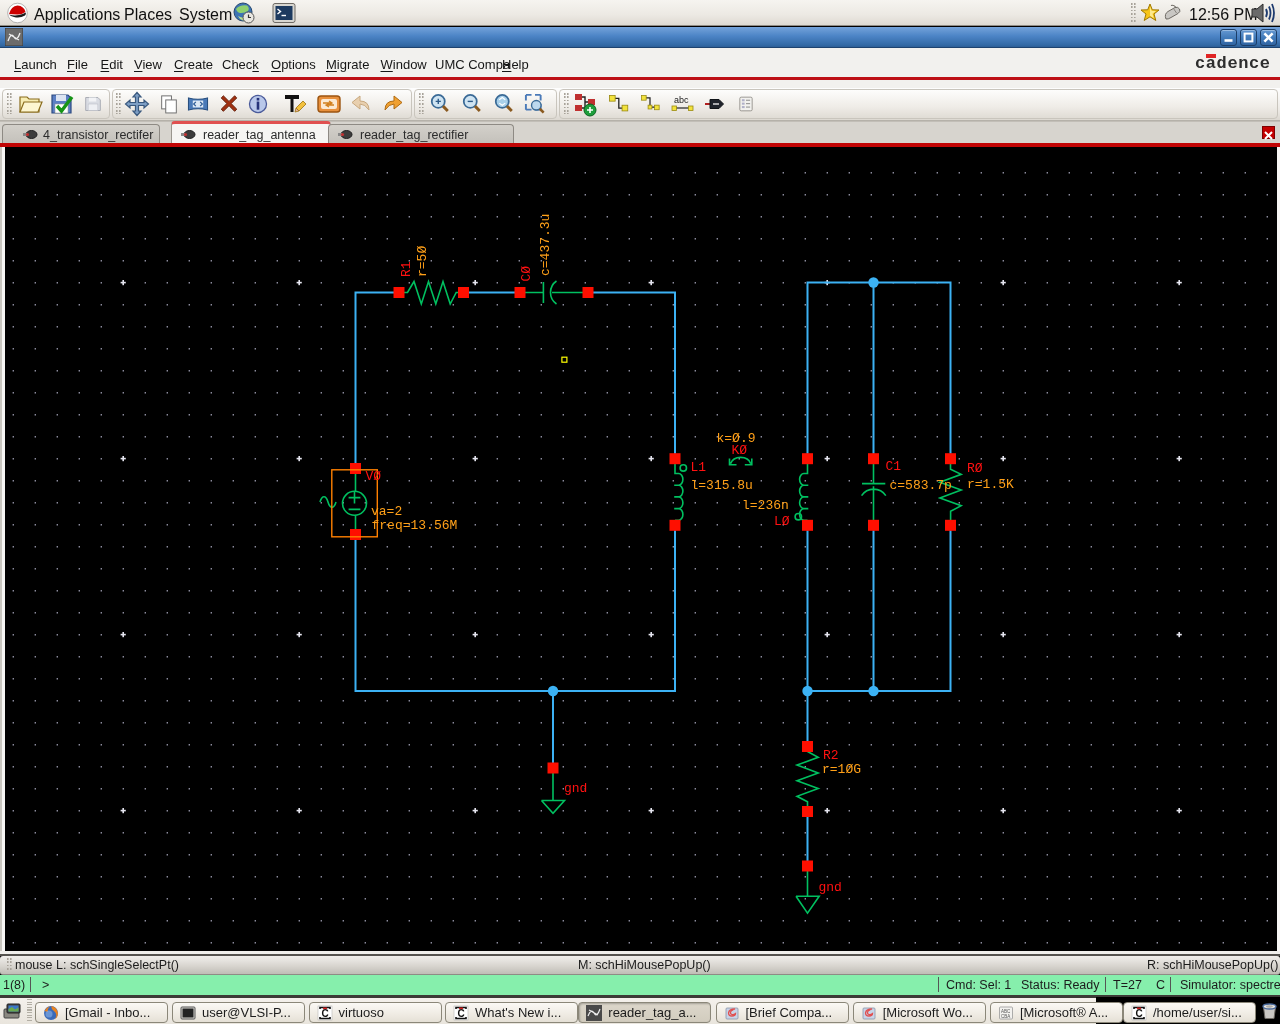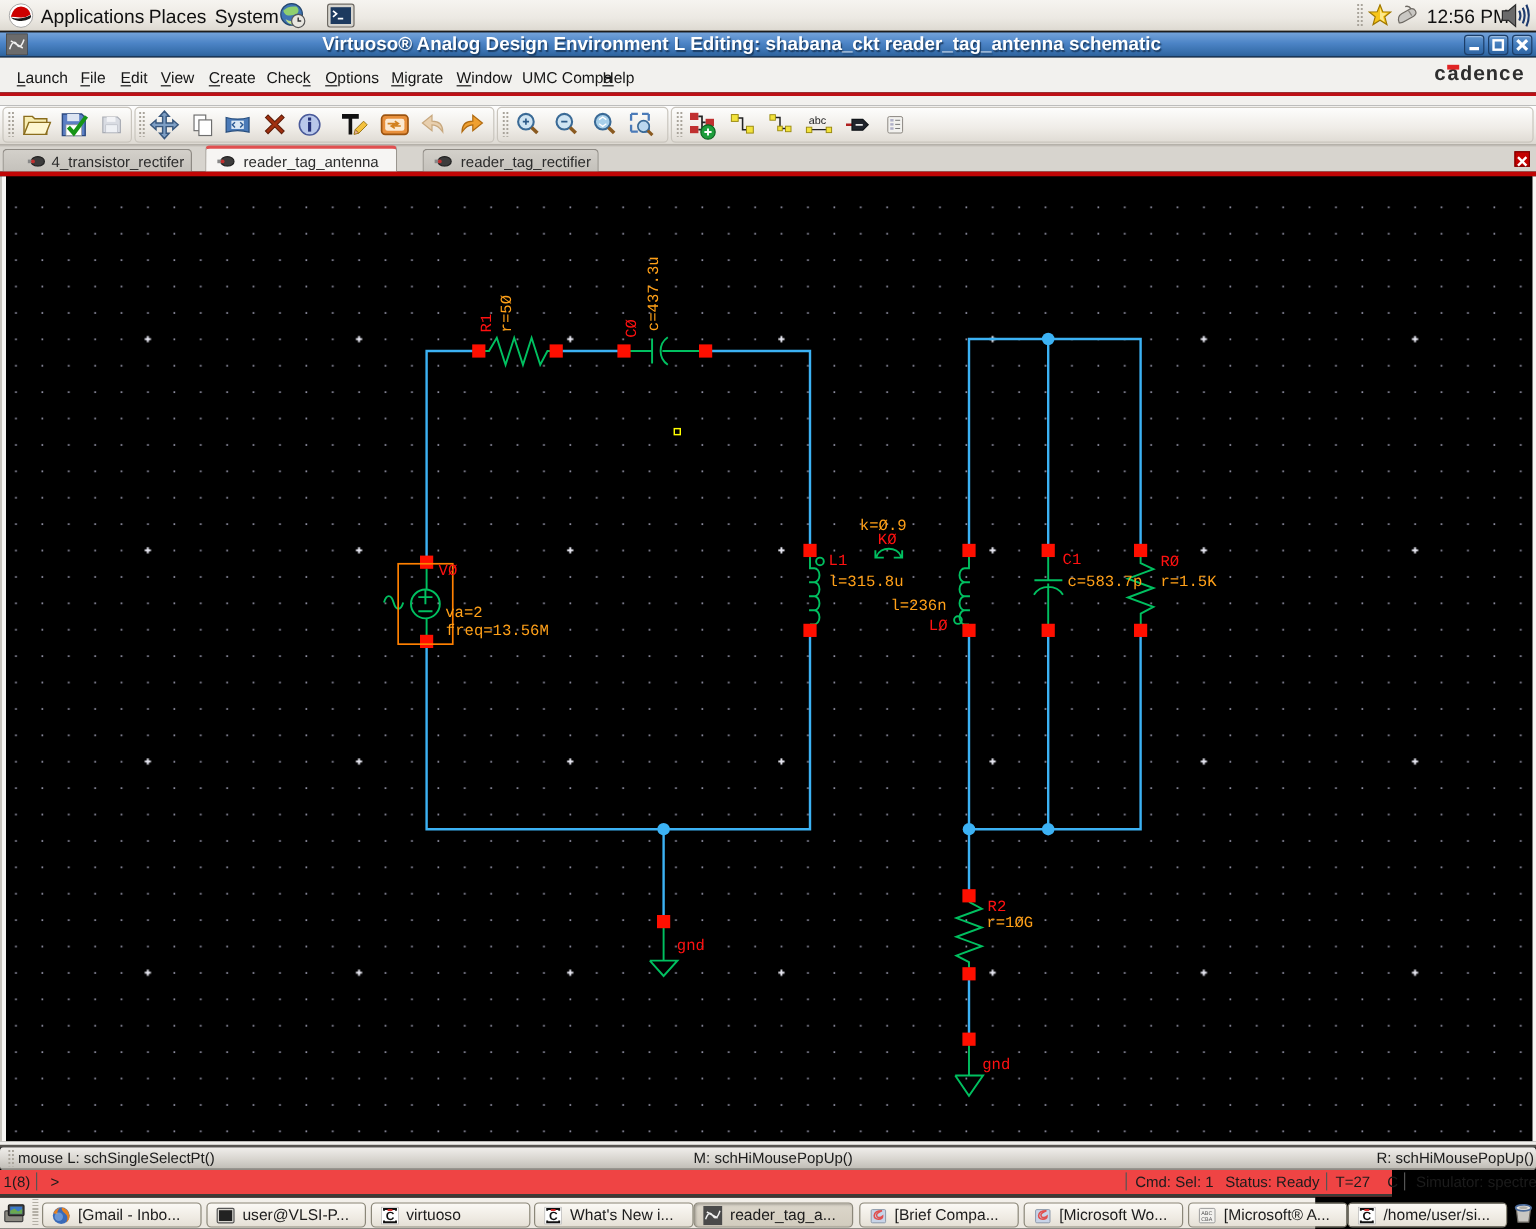--- a/index.html
+++ b/index.html
@@ -31,21 +31,21 @@
 .tab .tlab{position:absolute;left:31px;top:3px;white-space:nowrap}
 .tab.act .tlab{top:4px}
 #redl2{left:0;top:143px;width:1280px;height:4px;background:#c10505}
 #closeX{left:1262px;top:126px;width:13px;height:13px;background:#c40000;border:1px solid #7d0000}
 
 #cvL{left:0;top:147px;width:5px;height:804px;background:linear-gradient(90deg,#c9c6c0 0 2px,#f7f6f4 2px)}
 #cvR{left:1277px;top:147px;width:3px;height:804px;background:#f7f6f4}
 #cvB{left:0;top:951px;width:1280px;height:5px;background:#f0efec;border-bottom:2px solid #55534f}
 
 #st1{left:0;top:956px;width:1280px;height:19px;background:linear-gradient(180deg,#f1efec 0%,#d8d5cf 55%,#c0bdb6 100%);border-bottom:1px solid #8f8b85;border-radius:3px;font-size:12.5px;color:#1c1c1c}
-#st2{left:0;top:975px;width:1160px;height:22px;background:#ef4444;border-bottom:2px solid #3d3b37;font-size:12.5px;color:#1c1c1c}
+#st2{left:0;top:975px;width:1280px;height:22px;background:#86efac;border-bottom:2px solid #3d3b37;font-size:12.5px;color:#1c1c1c}
 
 #task{left:0;top:997px;width:1096px;height:27px;background:linear-gradient(180deg,#f4f1ec 0%,#e9e5dd 100%);border-top:1px solid #3d3b37}
 .tkb{top:4px;height:21px;width:133px;border:1px solid #8b8779;border-radius:4px;background:linear-gradient(180deg,#fbf9f5 0%,#efebe3 60%,#e5e0d6 100%);font-size:13px;color:#1c1c1c;white-space:nowrap;overflow:hidden}
 .tkb.act{background:linear-gradient(180deg,#dcd7cb 0%,#d2ccbe 100%);box-shadow:inset 1px 1px 2px rgba(0,0,0,.25)}
 .tkb .ti{position:absolute;left:7px;top:2px;width:16px;height:16px}
 .tkb .tt{position:absolute;left:29px;top:2px}
 .hgrip{background-image:repeating-linear-gradient(180deg,#b3afa5 0 1.2px,rgba(0,0,0,0) 1.2px 2.6px);width:5px}
 </style></head>
 <body>
 
@@ -88,21 +88,20 @@
   <path d="M19 5.5 Q22 12 19 18.5" stroke="#1d3a6e" stroke-width="1.8" fill="none"></path>
   <path d="M22 3 Q26 12 22 21" stroke="#1d3a6e" stroke-width="1.8" fill="none"></path>
  </svg>
 </div>
 
 <div class="a" id="tbar">
  <svg class="a" style="left:5px;top:1px" width="18" height="18" viewBox="0 0 18 18">
   <rect width="18" height="18" fill="#6b6b6b" stroke="#3a3a3a"></rect>
   <path d="M3 13 Q6 4 9 9 Q12 14 15 5 M4 6 L14 12" stroke="#f0f0f0" stroke-width="1.3" fill="none"></path>
  </svg>
- <div class="a ttl">Virtuoso® Analog Design Environment L Editing: shabana_ckt reader_tag_antenna schematic</div>
  <div class="a wbtn" style="left:1220px"><svg width="15" height="15" viewBox="0 0 15 15">
         <path d="M3.5 10.5 H11.5" stroke="#fff" stroke-width="2.6"></path>
       </svg></div>
  <div class="a wbtn" style="left:1240px"><svg width="15" height="15" viewBox="0 0 15 15">
         <rect x="3.6" y="3.6" width="7.8" height="7.8" fill="none" stroke="#fff" stroke-width="2"></rect>
       </svg></div>
  <div class="a wbtn" style="left:1259.5px"><svg width="15" height="15" viewBox="0 0 15 15">
         <path d="M3.4 3.4 L11.6 11.6 M11.6 3.4 L3.4 11.6" stroke="#fff" stroke-width="2.6"></path>
       </svg></div>
 </div>
@@ -256,21 +255,21 @@
  <span class="tlab" style="left:40px">4_transistor_rectifer</span>
 </div>
 <div class="a tab act" style="left:171px;width:160px">
  <svg class="tico" style="top:6px" viewBox="0 0 15 9">
       <ellipse cx="8.5" cy="4.5" rx="5.5" ry="4" fill="#3c3c3c" stroke="#222"></ellipse>
       <rect x="0" y="3" width="4" height="3" fill="#888"></rect>
       <circle cx="4.5" cy="4.5" r="1.6" fill="#c03030"></circle>
     </svg>
  <span class="tlab">reader_tag_antenna</span>
 </div>
-<div class="a tab" style="left:352px;width:147px">
+<div class="a tab" style="left:328px;width:186px">
  <svg class="tico" viewBox="0 0 15 9">
       <ellipse cx="8.5" cy="4.5" rx="5.5" ry="4" fill="#3c3c3c" stroke="#222"></ellipse>
       <rect x="0" y="3" width="4" height="3" fill="#888"></rect>
       <circle cx="4.5" cy="4.5" r="1.6" fill="#c03030"></circle>
     </svg>
  <span class="tlab">reader_tag_rectifier</span>
 </div>
 <div class="a" id="redl2"></div>
 <div class="a" id="closeX"><svg width="11" height="11" viewBox="0 0 11 11">
       <path d="M2 2 L9 9 M9 2 L2 9" stroke="#fff" stroke-width="2"></path>

